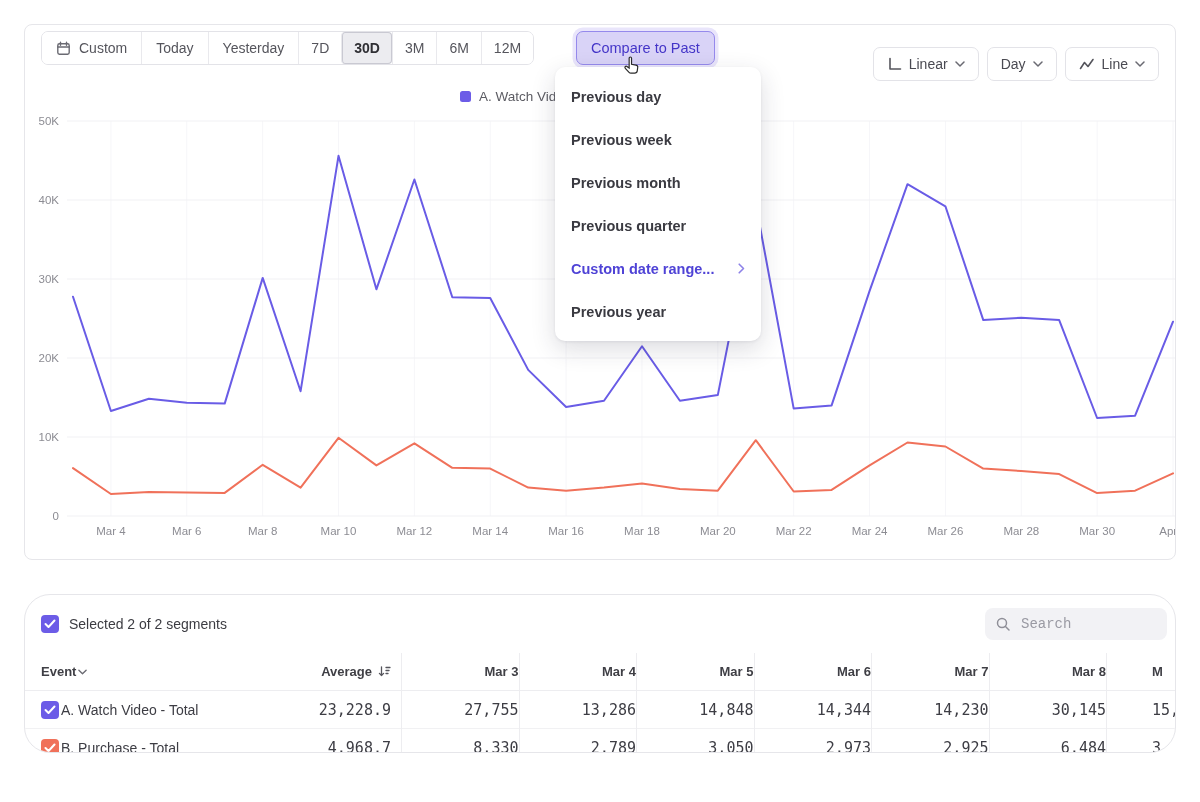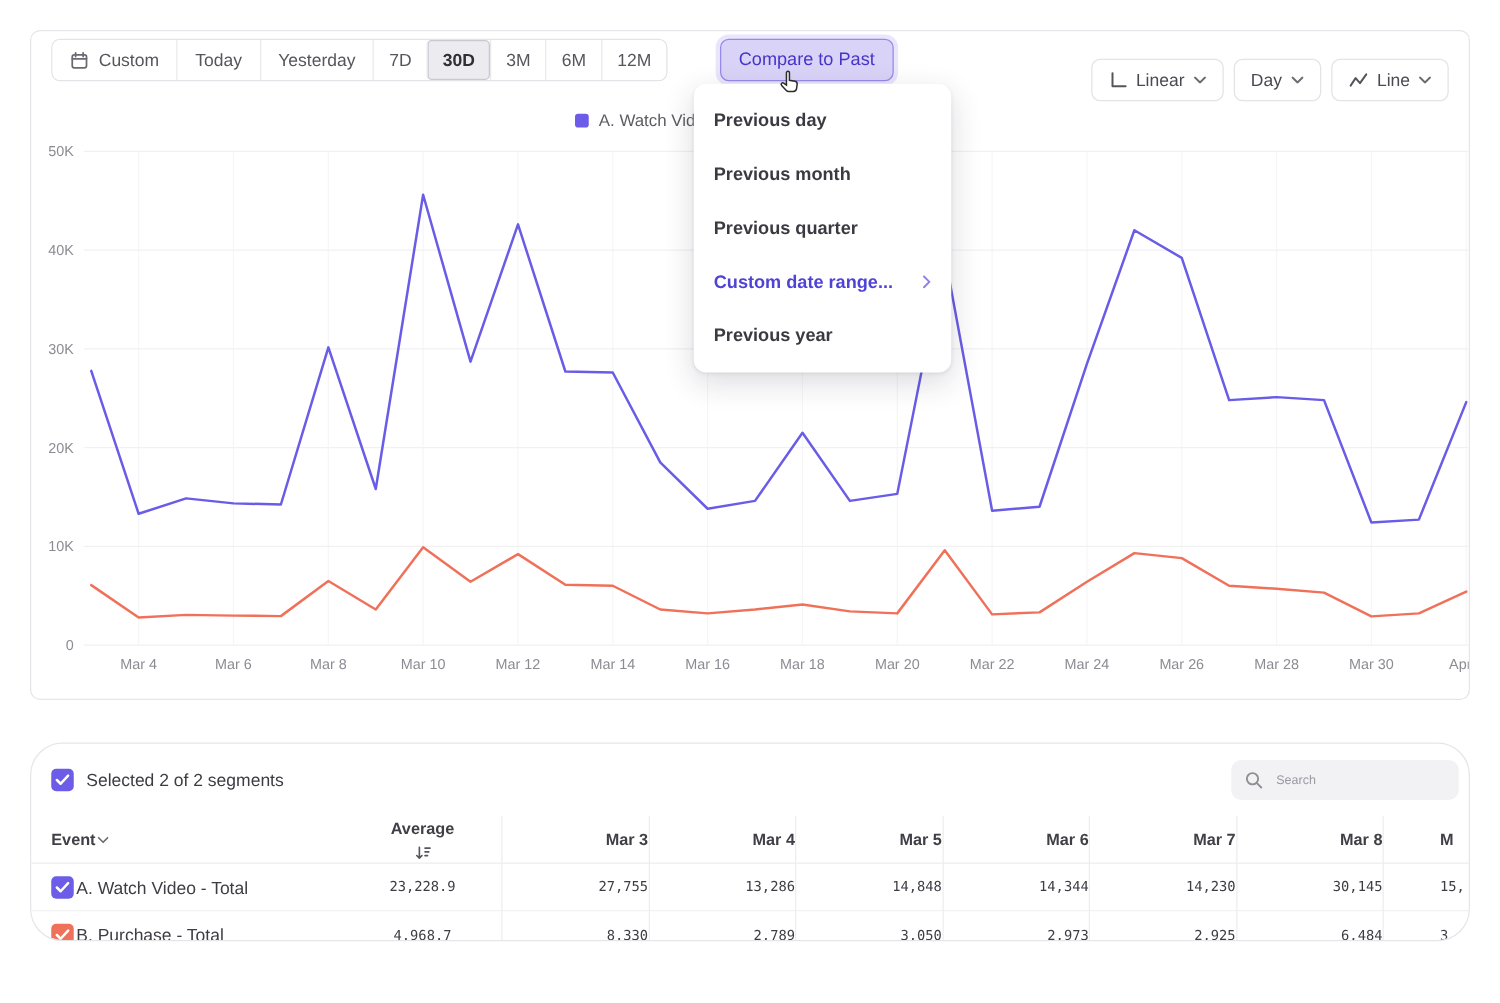--- a/index.html
+++ b/index.html
@@ -76,36 +76,36 @@
   }
   .cb.purple { background:#6c5ce7; }
   .cb.salmon { background:#f0715a; }
   .segtext { margin-left:10px; font-size:14px; color:#3c3c42; }
   .search {
     margin-left:auto; width:182px; height:32px; background:#f2f2f5; border-radius:8px;
     display:flex; align-items:center; gap:8px; padding:0 10px;
   }
   .search input {
     border:none; background:transparent; outline:none; width:100%;
-    font-family:Liberation Sans, sans-serif; font-size:10px; color:#3c3c42;
+    font-family:Liberation Mono, monospace; font-size:14px; color:#3c3c42;
   }
   .search input::placeholder { color:#9a9aa3; }
 
   
   .thead, .trow { display:flex; align-items:center; height:38px; position:relative; }
   .thead { border-bottom:1px solid #ededf0; }
   .trow.sep { border-bottom:1px solid #f1f1f3; }
   .thead>div, .trow>div { flex-shrink:0; }
   .c-event { width:260px; padding-left:16px; display:flex; align-items:center; gap:2px; }
-  .c-avg { width:116px; display:flex; align-items:center; justify-content:flex-end; gap:6px; padding-right:10px;flex-direction:column; }
+  .c-avg { width:116px; display:flex; align-items:center; justify-content:flex-end; gap:6px; padding-right:10px; }
   .c-num { width:117.5px; text-align:right; padding-right:0; }
   .c-last { width:118px; padding-left:46px; text-align:left; }
   .th { font-weight:700; font-size:13px; color:#3f3f45; }
   .rowlabel { font-size:14px; color:#3d3d44; }
-  .num { font-family:"DejaVu Sans Mono",monospace; font-size:11px; color:#3d3d44; }
+  .num { font-family:"DejaVu Sans Mono",monospace; font-size:15px; color:#3d3d44; }
   .vsep { position:absolute; top:58px; height:114px; width:1px; background:#ededf0; }
   .v1{left:376px}.v2{left:494px}.v3{left:611px}.v4{left:729px}.v5{left:846px}.v6{left:964px}.v7{left:1081px}
 </style>
 </head>
 <body>
 
 <div class="card" id="card-chart">
 
   <div class="seg">
     <button class="seg-btn">
@@ -214,20 +214,21 @@
       <text x="920.4137931034483" y="444" text-anchor="middle" fill="#8c8c93" font-size="11.5" font-family="Liberation Sans, sans-serif">Mar 26</text>
       <text x="996.2758620689655" y="444" text-anchor="middle" fill="#8c8c93" font-size="11.5" font-family="Liberation Sans, sans-serif">Mar 28</text>
       <text x="1072.1379310344828" y="444" text-anchor="middle" fill="#8c8c93" font-size="11.5" font-family="Liberation Sans, sans-serif">Mar 30</text>
       <text x="1148" y="444" text-anchor="middle" fill="#8c8c93" font-size="11.5" font-family="Liberation Sans, sans-serif">Apr 1</text>
       <polyline points="48.0,205.7 85.9,320.0 123.9,307.7 161.8,311.7 199.7,312.6 237.7,186.9 275.6,300.2 313.5,64.8 351.4,198.3 389.4,88.5 427.3,206.2 465.2,207.0 503.2,278.9 541.1,316.0 579.0,309.7 617.0,255.2 654.9,309.7 692.8,304.1 730.8,112.9 768.7,317.6 806.6,314.4 844.6,199.9 882.5,93.2 920.4,115.3 958.3,229.1 996.3,226.7 1034.2,229.1 1072.1,327.0 1110.1,324.7 1148.0,230.7" fill="none" stroke="#695ce6" stroke-width="2" stroke-linejoin="round" stroke-linecap="round"></polyline>
       <polyline points="48.0,377.1 85.9,403.0 123.9,400.9 161.8,401.5 199.7,401.9 237.7,373.8 275.6,396.6 313.5,346.8 351.4,374.4 389.4,352.3 427.3,376.8 465.2,377.6 503.2,396.6 541.1,399.7 579.0,396.6 617.0,392.6 654.9,398.1 692.8,399.7 730.8,349.2 768.7,400.5 806.6,398.9 844.6,374.4 882.5,351.5 920.4,355.5 958.3,377.6 996.3,380.0 1034.2,383.1 1072.1,402.1 1110.1,399.7 1148.0,382.3" fill="none" stroke="#f0715a" stroke-width="2" stroke-linejoin="round" stroke-linecap="round"></polyline>
     </svg>
 
   <div class="menu">
     <div class="menu-item">Previous day</div>
+    <div class="menu-item">Previous week</div>
     <div class="menu-item">Previous month</div>
     <div class="menu-item">Previous quarter</div>
     <div class="menu-item custom">
       <span>Custom date range...</span>
       <span class="icwrap">
         <svg width="7" height="11" viewBox="0 0 7 11">
             <path d="M1.2 1.2l4.3 4.3-4.3 4.3" fill="none" stroke="#8d82e8" stroke-width="1.6" stroke-linecap="round" stroke-linejoin="round"></path>
           </svg>
       </span>
     </div>

